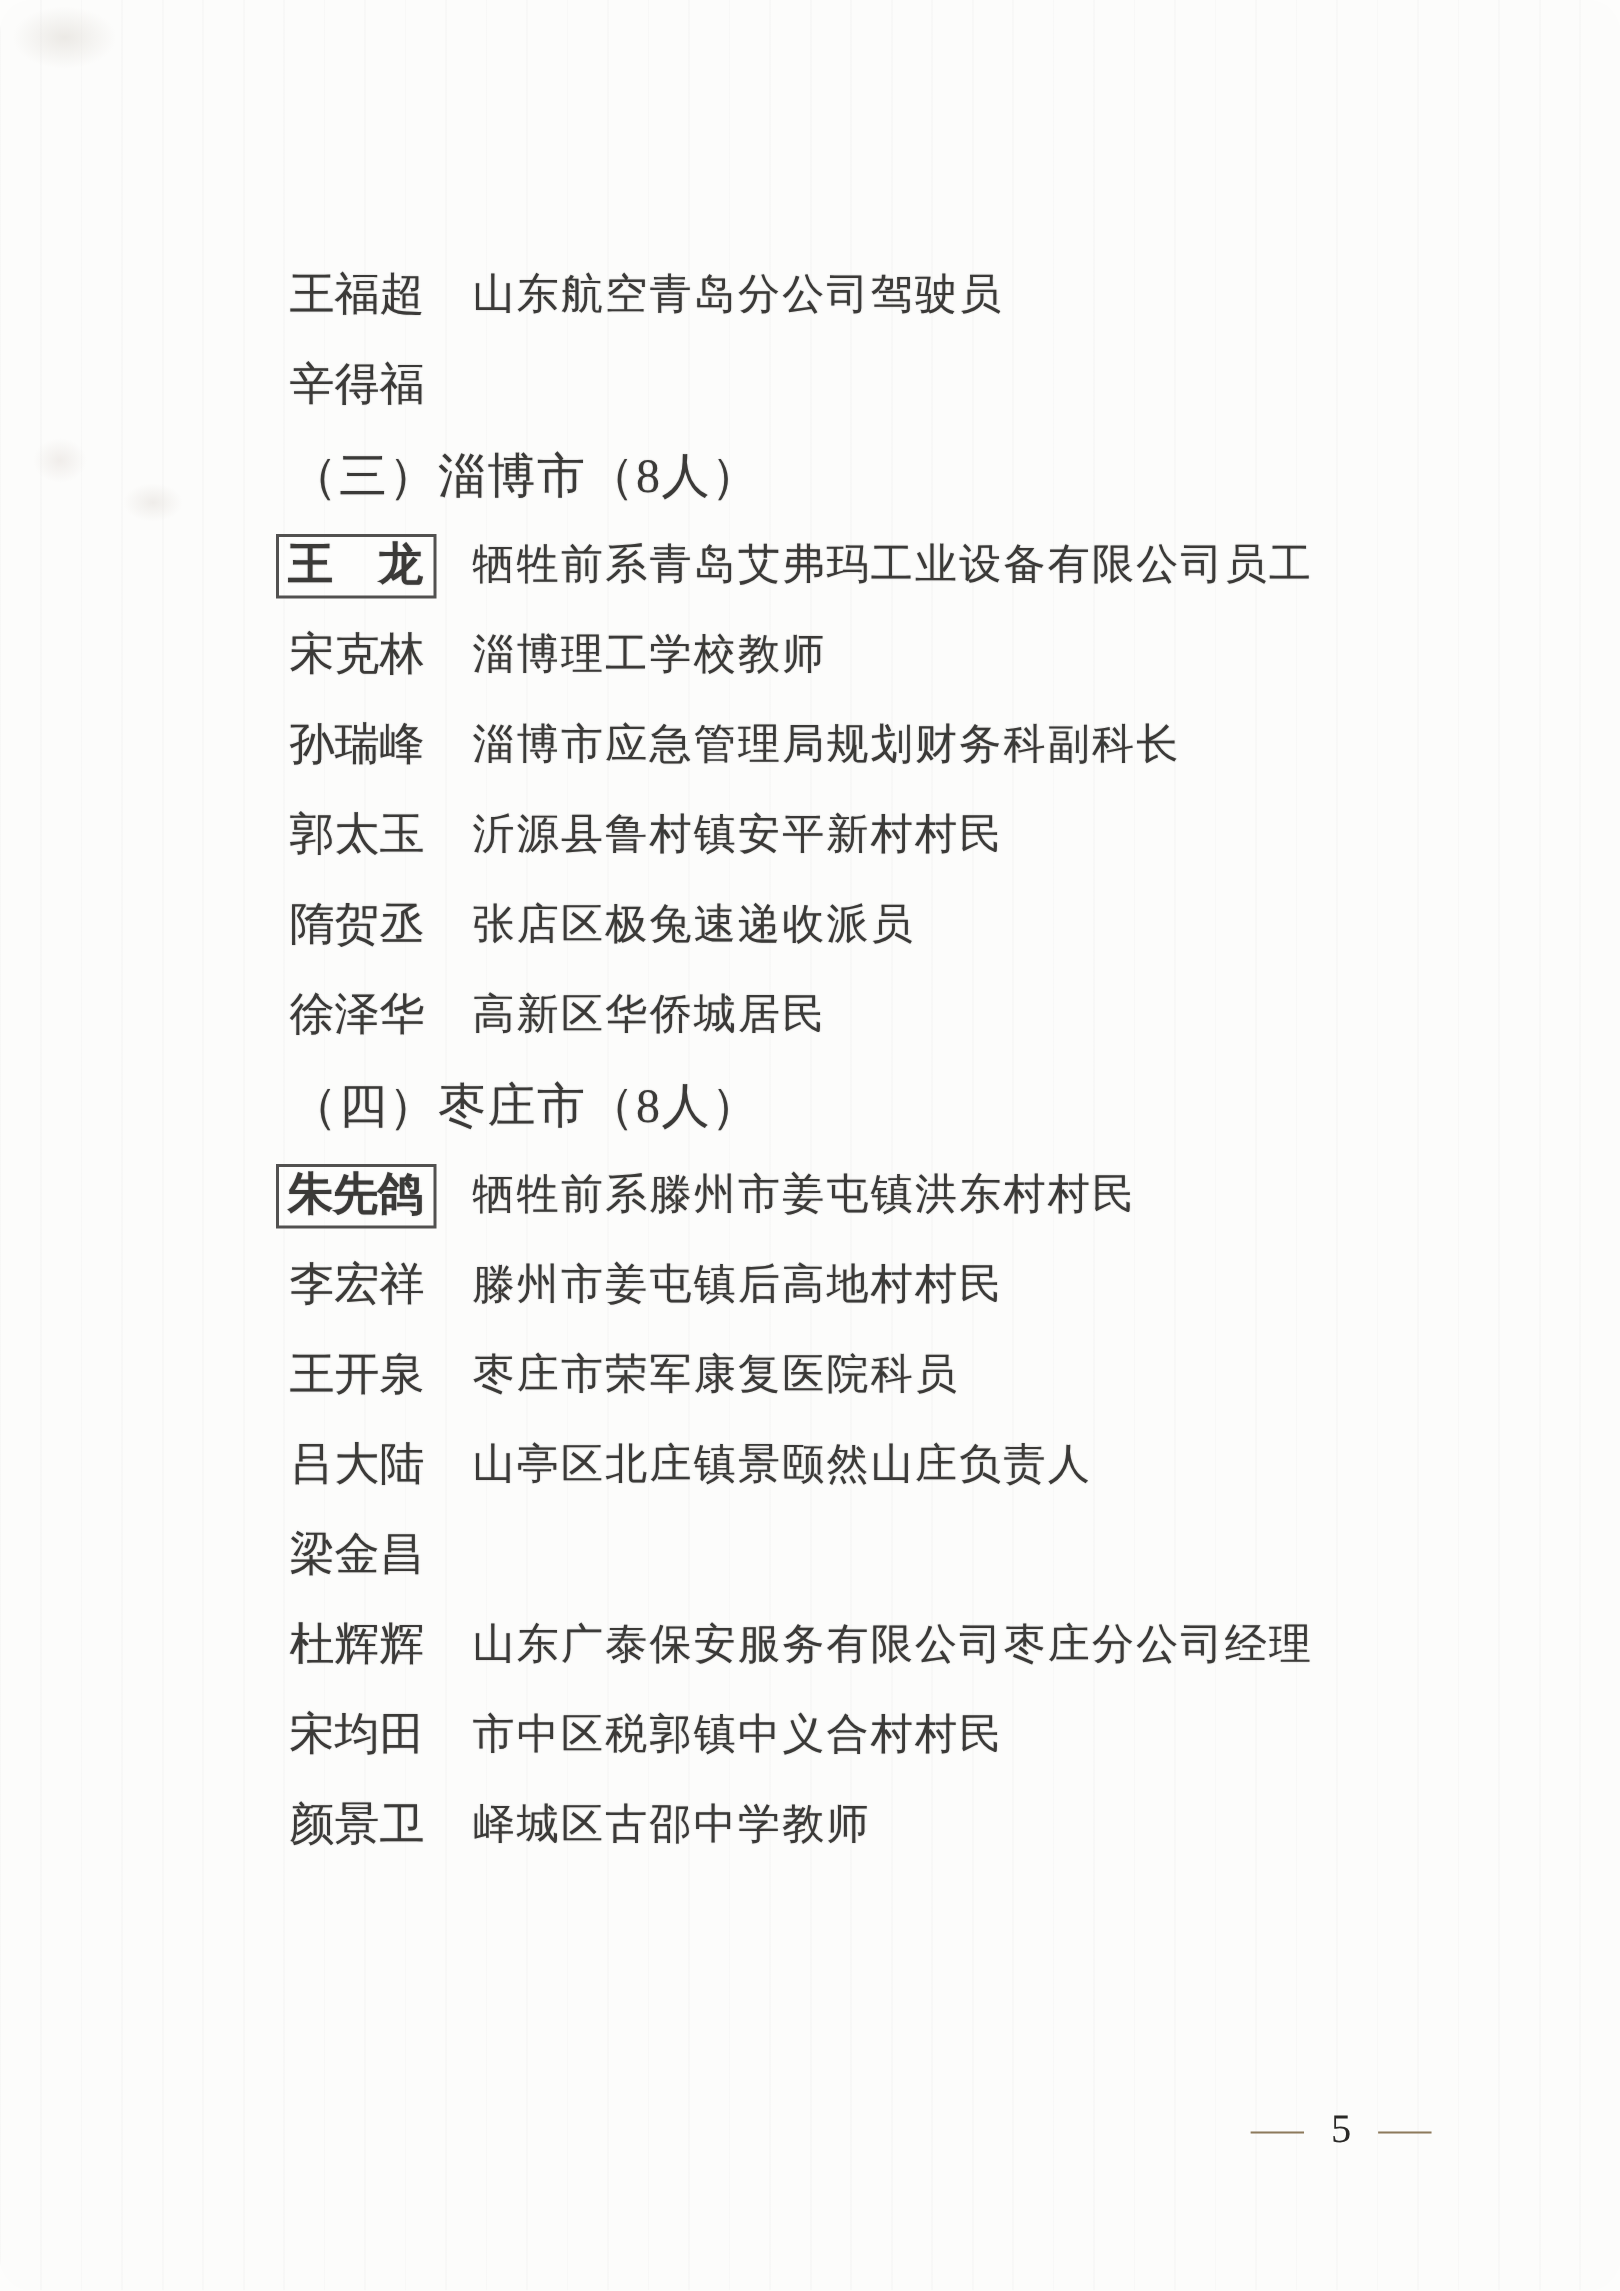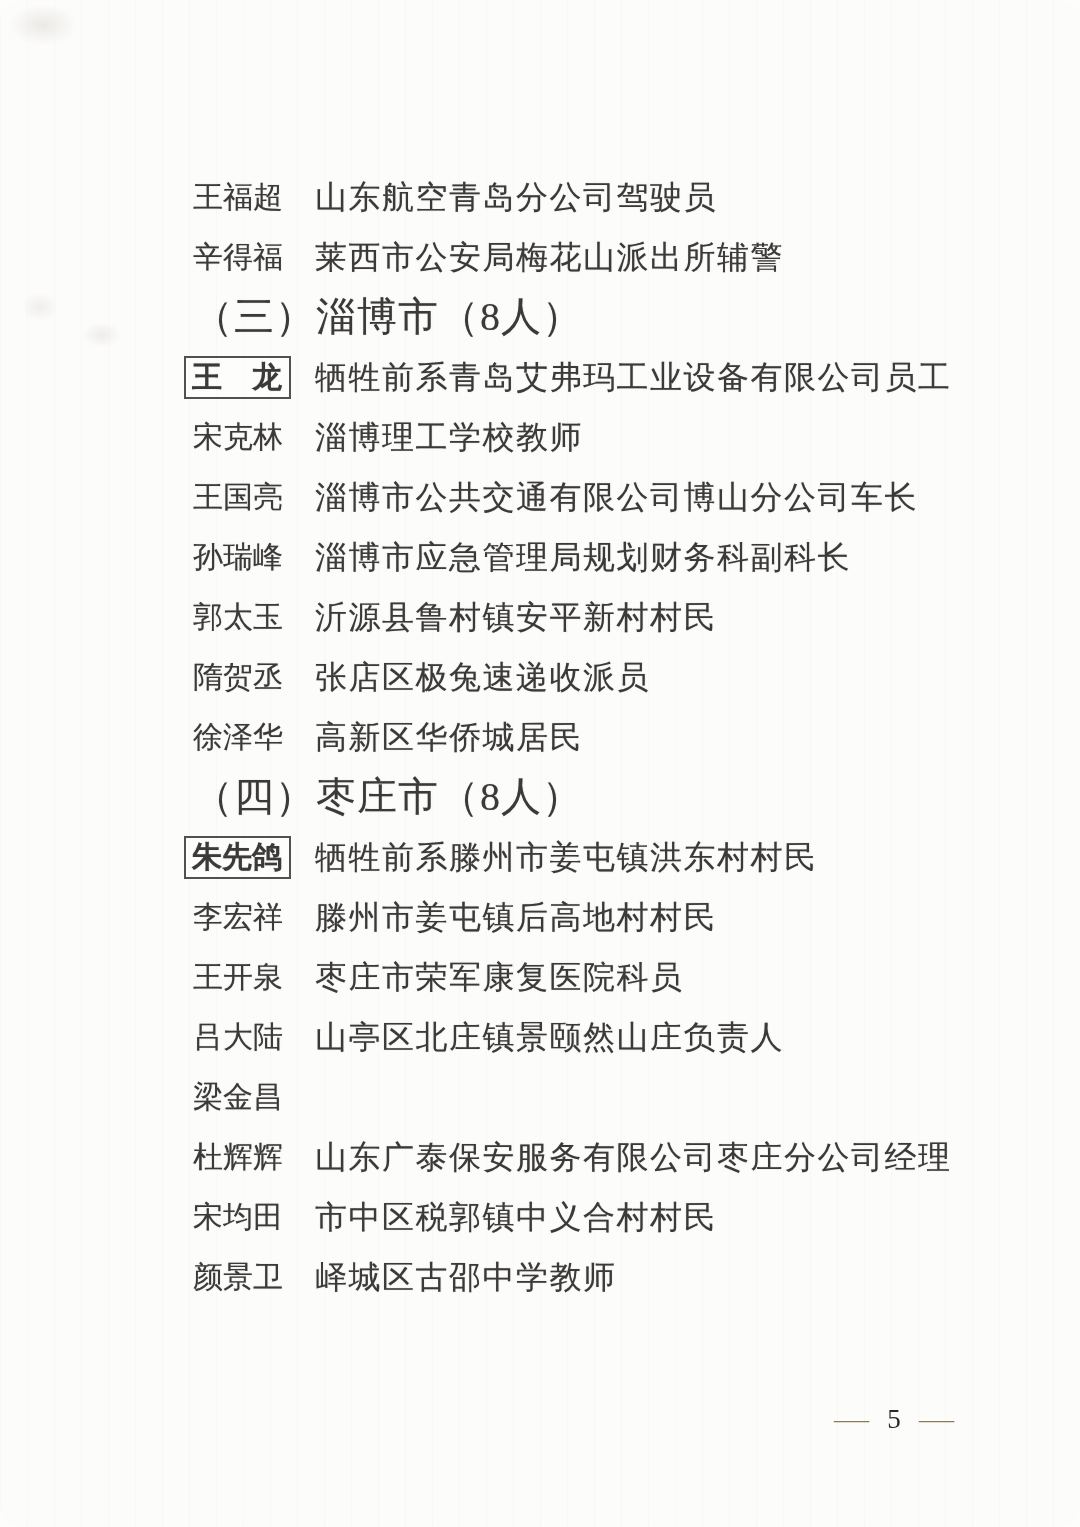--- a/index.html
+++ b/index.html
@@ -68,27 +68,27 @@
     letter-spacing: 0px;
   }
   .name.boxed {
     border: 2px solid #525150;
     padding: 4px 7px 5px 6px;
     margin-left: -9px;
     background: rgba(255,255,255,0.25);
     font-weight: bold;
   }
   .desc {
-    font-size: 32px;
+    font-size: 28px;
     line-height: 1;
     letter-spacing: 1.5px;
     white-space: nowrap;
   }
   .section-label {
-    font-size: 40px;
+    font-size: 32px;
     line-height: 1;
     letter-spacing: 1px;
   }
   .page-number {
     position: absolute;
     left: 838px;
     top: 1406px;
     width: 112px;
     display: flex;
     align-items: center;
@@ -119,47 +119,40 @@
     <span class="name-cell">
           <span class="name">王福超</span>
         </span>
     <span class="desc">山东航空青岛分公司驾驶员</span>
   </div>
 
   <div class="row person">
     <span class="name-cell">
           <span class="name">辛得福</span>
         </span>
-    <span class="desc">莱西市公安局梅花山派出所辅警</span>
   </div>
 
   <div class="row section">
     <span class="section-label">（三）淄博市（8人）</span>
   </div>
 
   <div class="row person">
     <span class="name-cell">
           <span class="name boxed">王　龙</span>
         </span>
     <span class="desc">牺牲前系青岛艾弗玛工业设备有限公司员工</span>
   </div>
 
   <div class="row person">
     <span class="name-cell">
           <span class="name">宋克林</span>
         </span>
     <span class="desc">淄博理工学校教师</span>
   </div>
 
-  <div class="row person">
-    <span class="name-cell">
-          <span class="name">王国亮</span>
-        </span>
-    <span class="desc">淄博市公共交通有限公司博山分公司车长</span>
-  </div>
 
   <div class="row person">
     <span class="name-cell">
           <span class="name">孙瑞峰</span>
         </span>
     <span class="desc">淄博市应急管理局规划财务科副科长</span>
   </div>
 
 
   <div class="row person">

